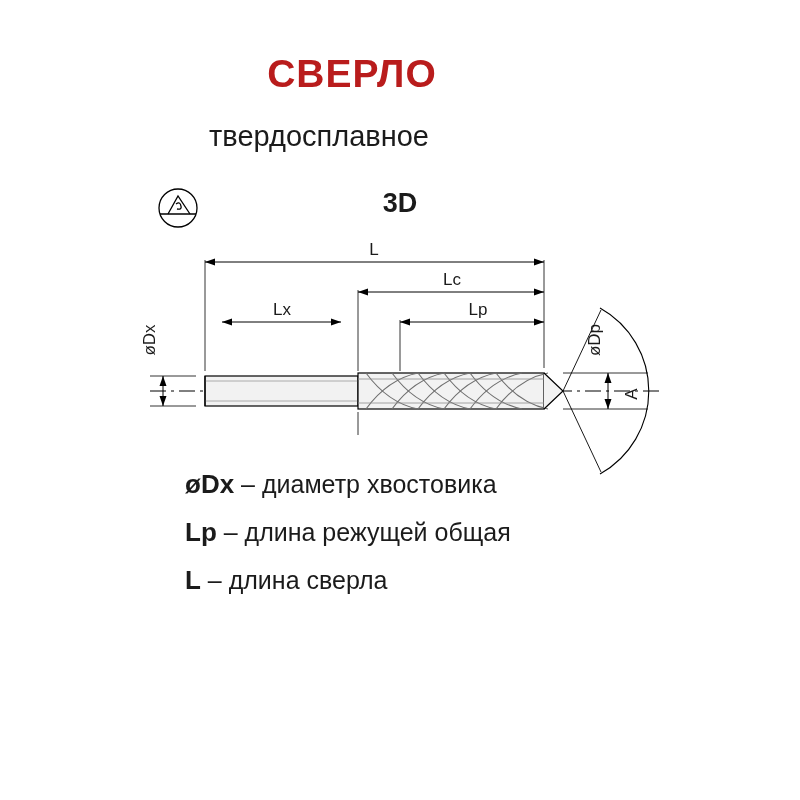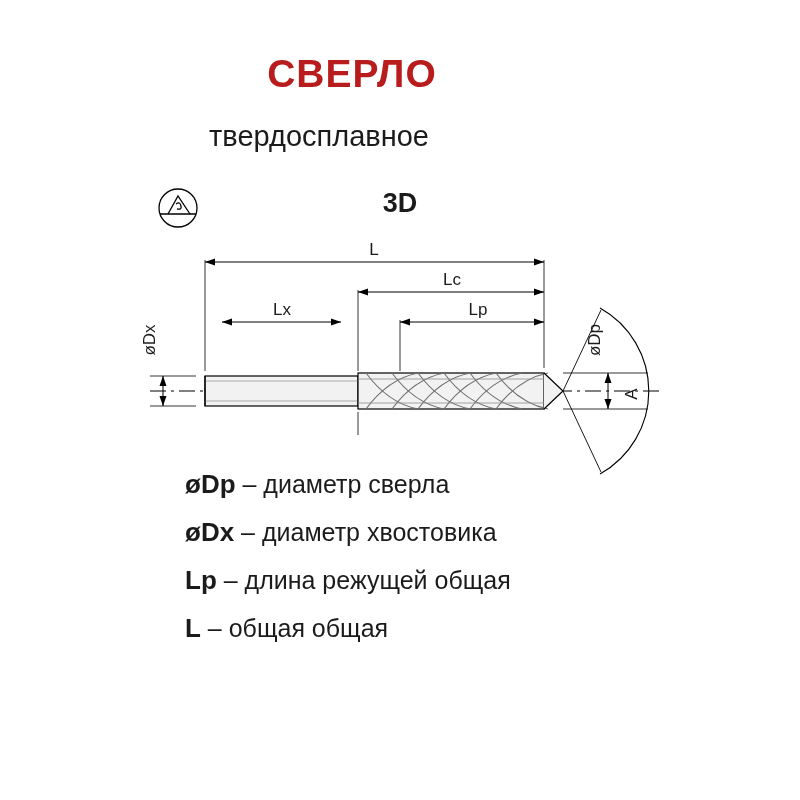--- a/index.html
+++ b/index.html
@@ -200,30 +200,26 @@
           <path d="M600 128 A 95 95 0 0 1 600 294" stroke-width="1.1"></path>
         </g>
         <text x="637" y="214" font-family="Liberation Sans, sans-serif" font-size="17" fill="#1b1b1b" stroke="none" text-anchor="middle" transform="rotate(-90 637 214)">A</text>
 
       </g>
     </svg>
   </div>
 
   <div id="legend">
     <div class="legend-row">
-      <span class="legend-sym">øDp</span>
-      <span class="legend-txt">– диаметр сверла</span>
-    </div>
-    <div class="legend-row">
       <span class="legend-sym">øDx</span>
       <span class="legend-txt">– диаметр хвостовика</span>
     </div>
     <div class="legend-row">
       <span class="legend-sym">Lp</span>
       <span class="legend-txt">– длина режущей общая</span>
     </div>
     <div class="legend-row">
       <span class="legend-sym">L</span>
-      <span class="legend-txt">– общая общая</span>
+      <span class="legend-txt">– длина сверла</span>
     </div>
   </div>
 
 </div>
 
 </body></html>

